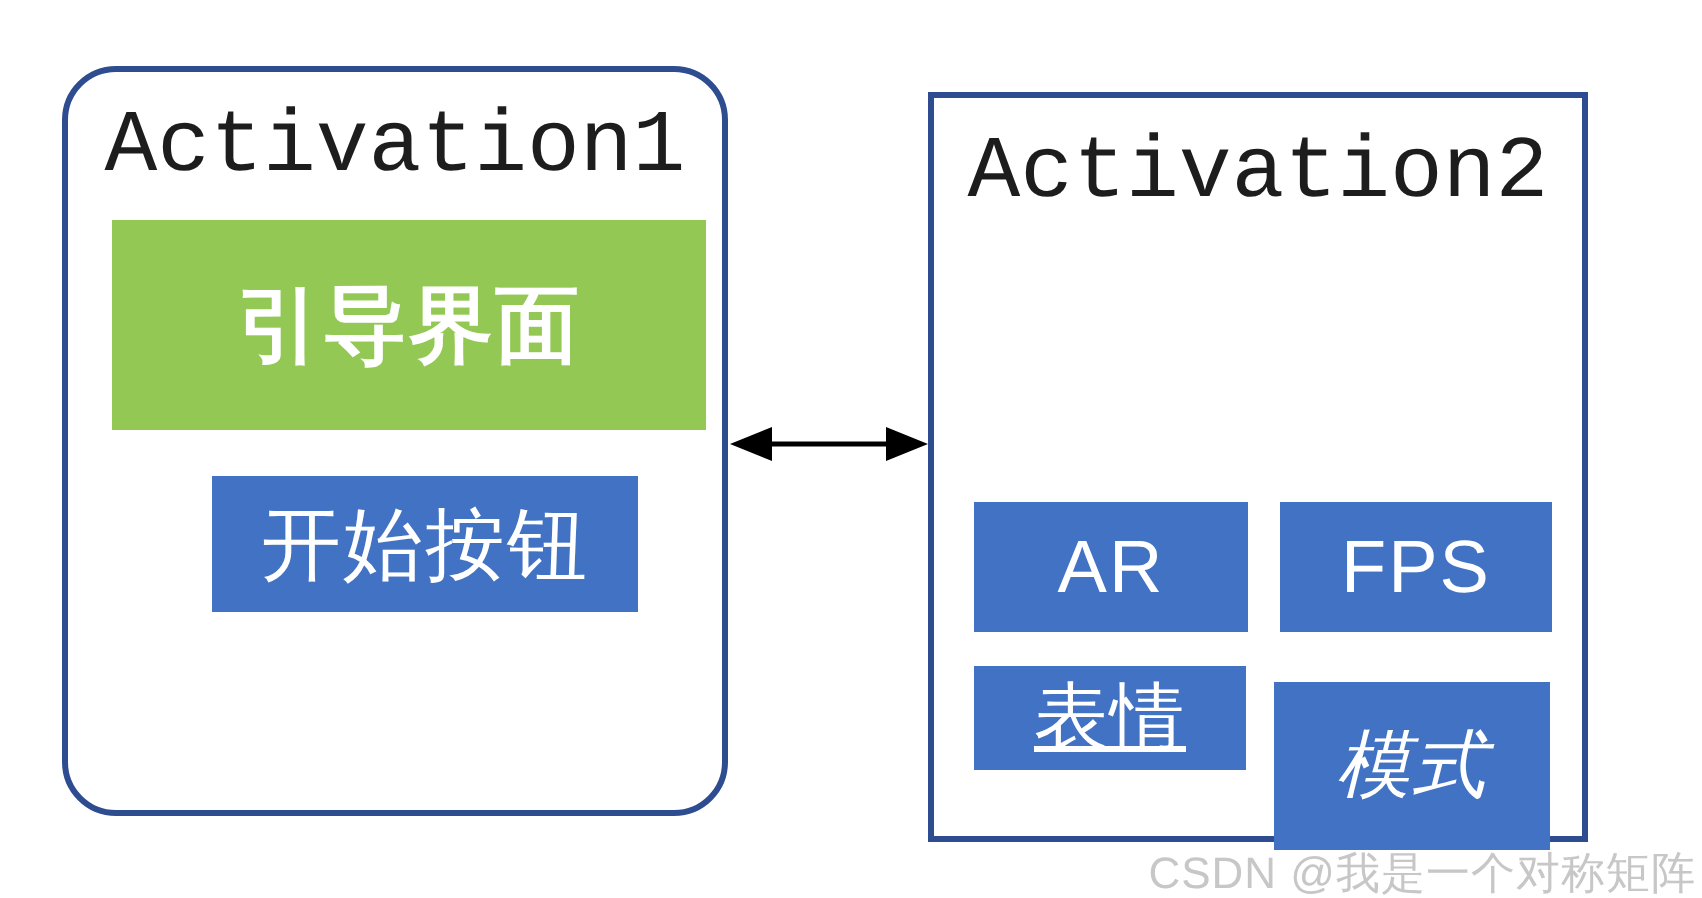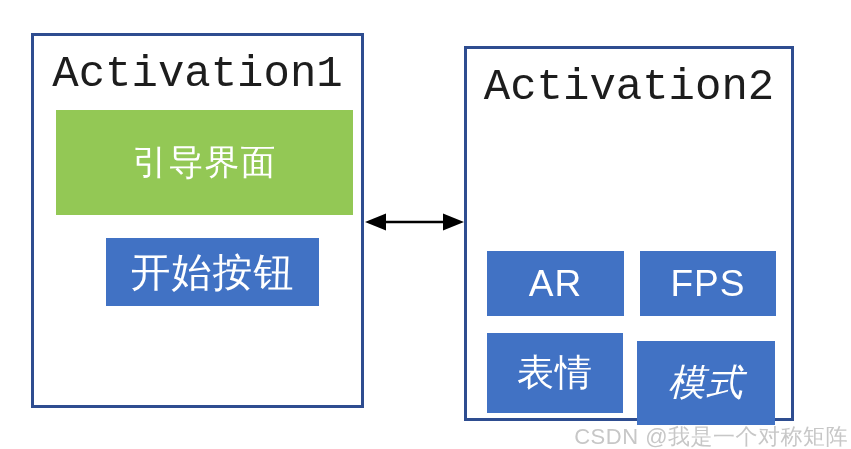--- a/index.html
+++ b/index.html
@@ -8,21 +8,21 @@
 
   .stage { position: absolute; inset: 0; }
 
   .panel {
     position: absolute;
     top: 33px;
     height: 375px;
     background: #ffffff;
     border: 3px solid var(--panel_border, #2e4d90);
   }
-  .panel-left  { left: 31px;  width: 333px; }
+  .panel-left  { left: 31px;  width: 333px; border-radius: 27px; }
   .panel-right { left: 464px; width: 330px; margin-top: 13px; }
 
   .panel-title {
     position: absolute;
     left: 0; right: 0;
     top: 10px;
     text-align: center;
     font-family: "Liberation Mono", monospace;
     font-size: 44px;
     line-height: 56px;
@@ -30,22 +30,22 @@
     white-space: nowrap;
   }
 
   .green-box {
     position: absolute;
     background: var(--green_fill, #93c855);
     display: flex;
     align-items: center;
     justify-content: center;
     color: var(--box_text, #ffffff);
-    font-size: 35px;
-    font-weight: 400;
+    font-size: 42px;
+    font-weight: 700;
     letter-spacing: 1px;
     white-space: nowrap;
   }
   .green-left  { left: 22px; top: 74px; width: 297px; height: 105px; }
   .green-right { left: 23px; top: 74px; width: 280px; height: 105px; }
 
   .blue-box {
     position: absolute;
     background: var(--blue_fill, #4172c4);
     display: flex;
@@ -53,21 +53,21 @@
     justify-content: center;
     color: var(--box_text, #ffffff);
     font-weight: 300;
     letter-spacing: 1px;
     white-space: nowrap;
   }
   .start-btn { left: 72px; top: 202px; width: 213px; height: 68px; font-size: 40px; }
 
   .btn-ar   { left: 20px;  top: 202px; width: 137px; height: 65px; font-size: 37px; }
   .btn-fps  { left: 173px; top: 202px; width: 136px; height: 65px; font-size: 37px; }
-  .btn-face { left: 20px;  top: 284px; width: 136px; height: 80px; font-size: 37px; }
+  .btn-face { left: 20px;  top: 284px; width: 136px; height: 52px; font-size: 37px; text-decoration: underline; }
   .btn-mode { left: 170px; top: 292px; width: 138px; height: 84px; font-size: 37px; font-style: italic; }
 
   .arrow {
     position: absolute;
     left: 364px;
     top: 207px;
     width: 101px;
     height: 30px;
   }
 

